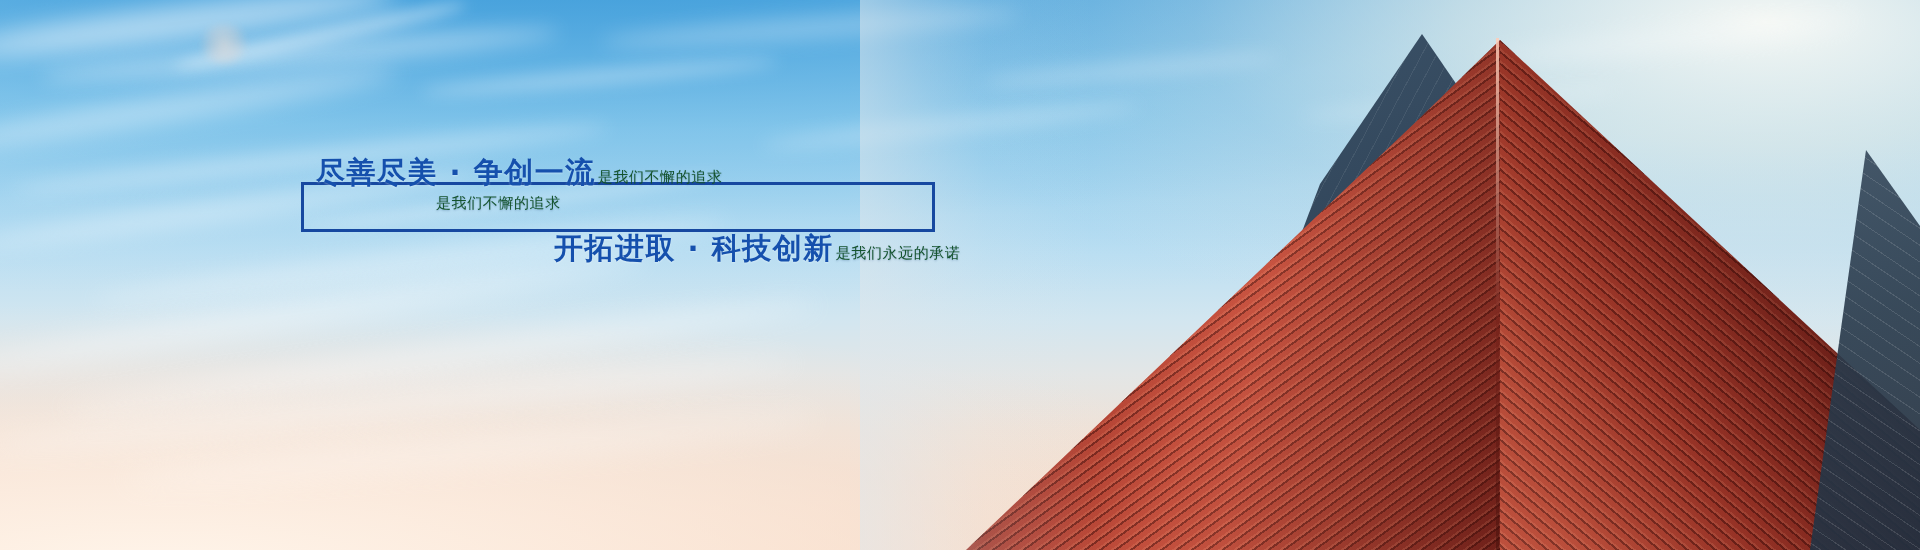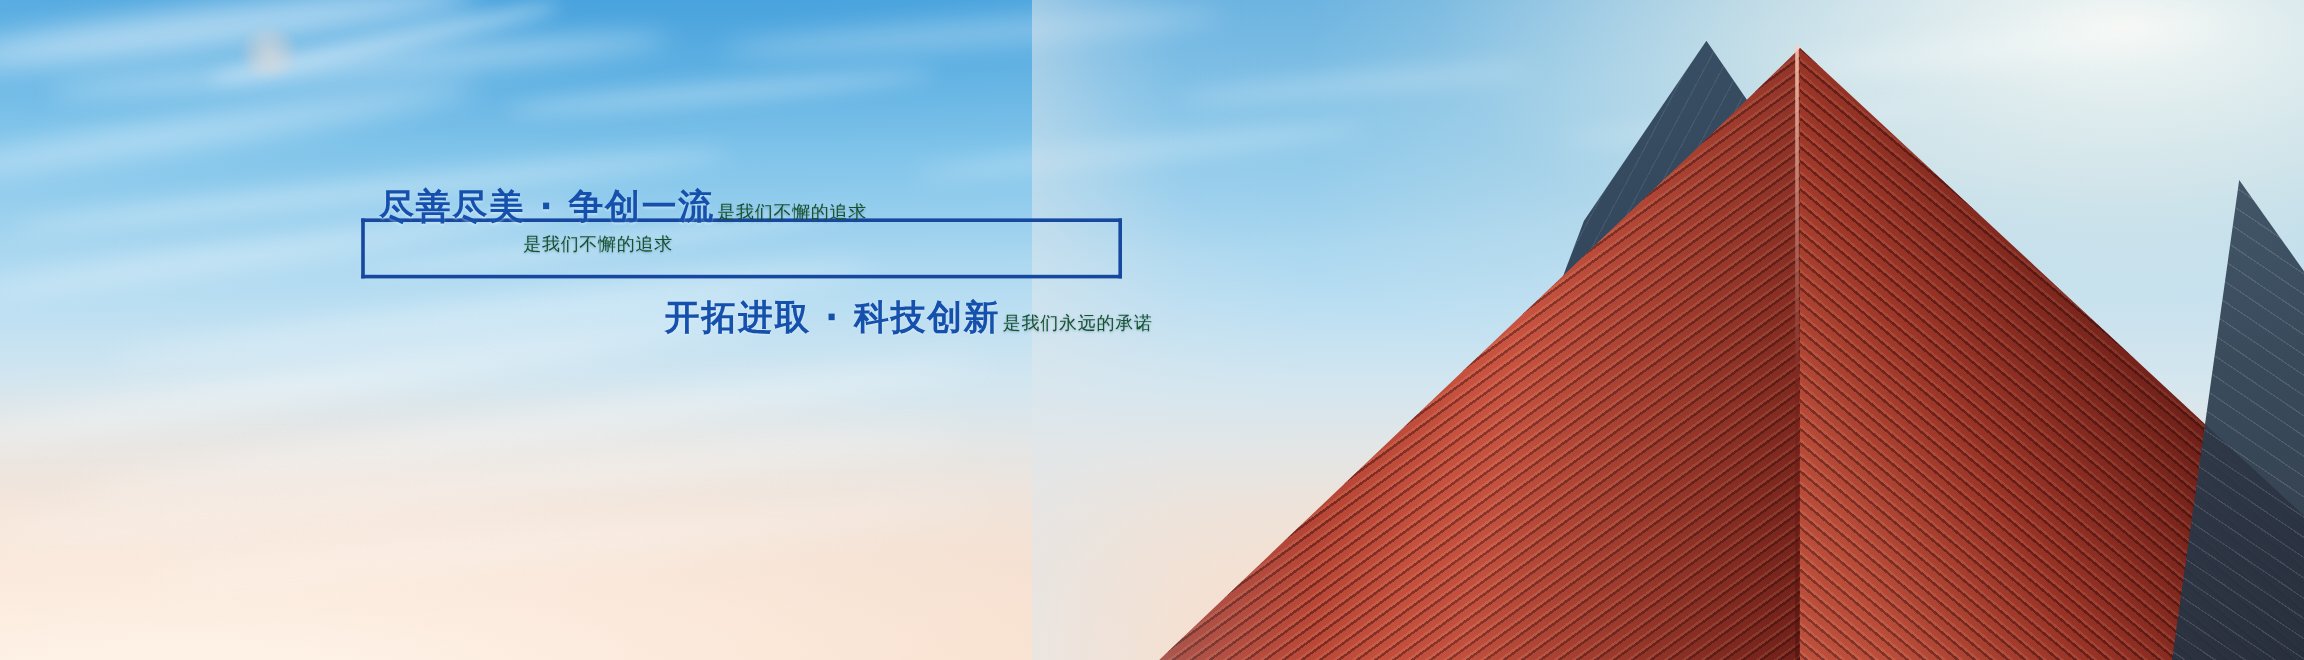--- a/index.html
+++ b/index.html
@@ -250,21 +250,21 @@
 
   
   .line {
     position:absolute;
     white-space:nowrap;
     display:flex;
     align-items:baseline;
   }
   .line-1 { left:316px; top:158px; }
   .line-2 { left:434px; top:196px; }
-  .line-3 { left:554px; top:234px;margin-top:16px; }
+  .line-3 { left:554px; top:234px; }
 
   .big {
     font-size:29px;
     font-weight:700;
     color:#1550ad;
     letter-spacing:1.5px;
     line-height:1;
     text-shadow:0 1px 2px rgba(255,255,255,.35);
   }
   .small {

